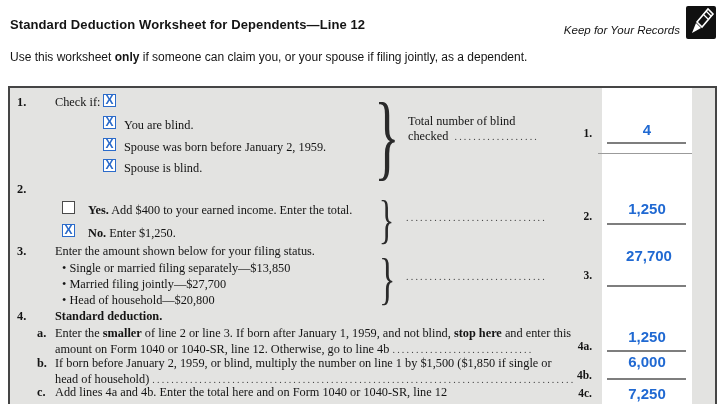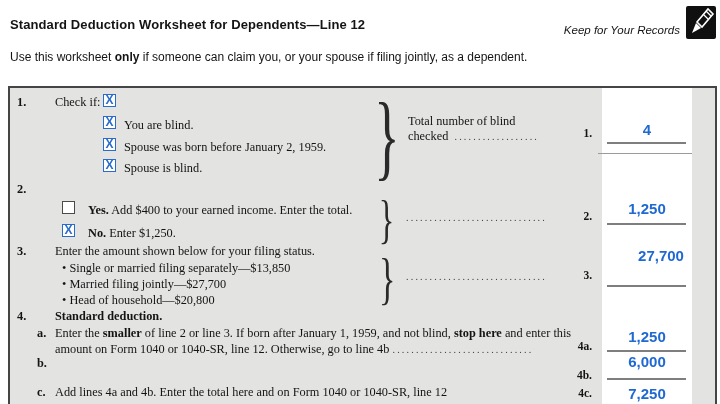--- a/index.html
+++ b/index.html
@@ -19,21 +19,21 @@
   .cb.checked { border:1.5px solid #2b6bca; color:#2b6bca; font-weight:bold;
                 font-family:"Liberation Sans", sans-serif; font-size:12px; line-height:11px; text-align:center; }
   .cb.checked::after { content:"X"; }
   .bullet::before { content:"•  "; }
   .brace { color:#2a2a2a; display:flex; align-items:center; justify-content:center; }
   .brace > span { display:inline-block; font-family:"Liberation Serif", serif; }
   .dots  { font-size:10px; letter-spacing:2.2px; color:#3c3c3c; }
   .ref   { font-weight:bold; font-size:11.5px; width:32px; text-align:right; }
   .val   { font-family:"Liberation Sans", sans-serif; font-weight:bold; color:#2069d2;
            font-size:15px; text-align:center; width:86px; }
-  .val27 { width:46px; text-align:center; word-break:break-all; line-height:17px;margin-left:12px; }
+  .val27 { width:46px; text-align:center; word-break:break-all; line-height:17px; }
   .vline { background:#7e7e7e; height:2px; }
   .vline-thin { background:#9b9b9b; height:1px; }
   .txtblock { width:522px; overflow:hidden; }
   .clip2 { height:31px; }
   .clip1 { height:20px; }
 </style>
 </head>
 <body>
 
 <div class="screen">
@@ -114,20 +114,23 @@
 
   <div class="abs body12 b" style="left:37px; top:326px;">a.</div>
   <div class="abs body12 txtblock clip2" style="left:55px; top:326px; line-height:15.5px;">
     <span>Enter the </span><span class="b">smaller</span><span> of line 2 or line 3. If born after January 1, 1959, and not blind, </span><span class="b">stop here</span><span> and enter this amount on Form 1040 or 1040-SR, line 12. Otherwise, go to line 4b </span><span class="dots">..............................</span>
   </div>
   <div class="abs ref" style="left:560px; top:340px;">4a.</div>
   <div class="abs val" style="left:604px; top:328px;">1,250</div>
   <div class="abs vline" style="left:607px; top:350px; width:79px;"></div>
 
   <div class="abs body12 b" style="left:37px; top:356px;">b.</div>
+  <div class="abs body12 txtblock clip2" style="left:55px; top:356px; line-height:15.5px;">
+    <span>If born before January 2, 1959, or blind, multiply the number on line 1 by $1,500 ($1,850 if single or head of household) </span><span class="dots">..........................................................................................</span>
+  </div>
   <div class="abs ref" style="left:560px; top:369px;">4b.</div>
   <div class="abs val" style="left:604px; top:353px;">6,000</div>
   <div class="abs vline" style="left:607px; top:378px; width:79px;"></div>
 
   <div class="abs body12 b" style="left:37px; top:385px;">c.</div>
   <div class="abs body12 txtblock clip1" style="left:55px; top:385px;">
     <span>Add lines 4a and 4b. Enter the total here and on Form 1040 or 1040-SR, line 12 </span><span class="dots">........................................</span>
   </div>
   <div class="abs ref" style="left:560px; top:387px;">4c.</div>
   <div class="abs val" style="left:604px; top:385px;">7,250</div>

